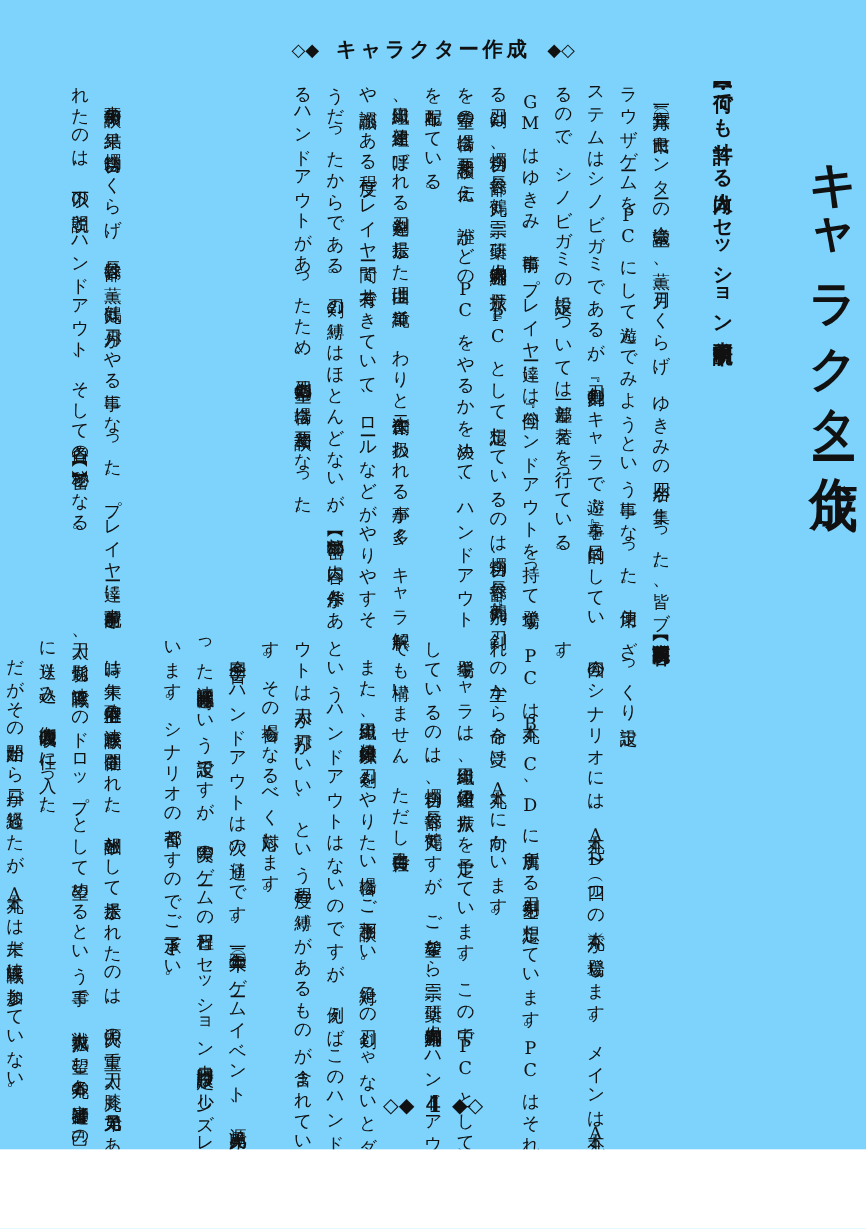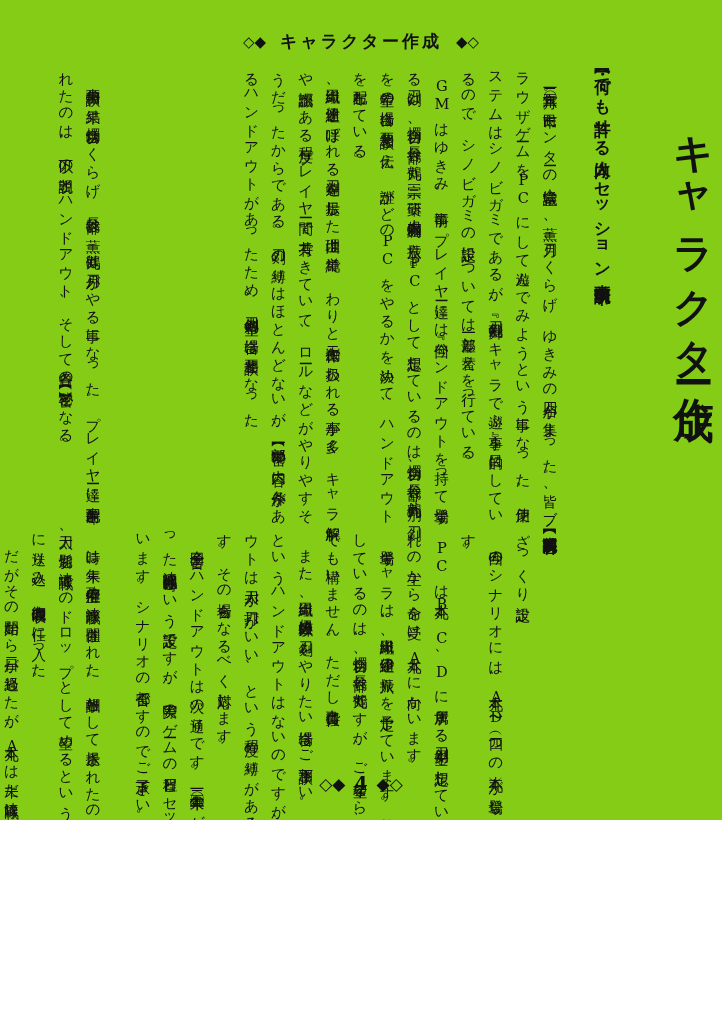--- a/index.html
+++ b/index.html
@@ -7,22 +7,22 @@
     padding: 0;
     background: #ffffff;
   }
   body {
     font-family: "DejaVu Serif", "Liberation Serif", serif;
     color: #111111;
   }
   #page {
     position: relative;
     width: 722px;
-    height: 820px;
-    background: #84cc16;
+    height: 958px;
+    background: #7dd3fc;
     overflow: hidden;
     box-sizing: border-box;
   }
 
   
   .running-header {
     position: absolute;
     top: 30px;
     left: 0;
     width: 722px;

